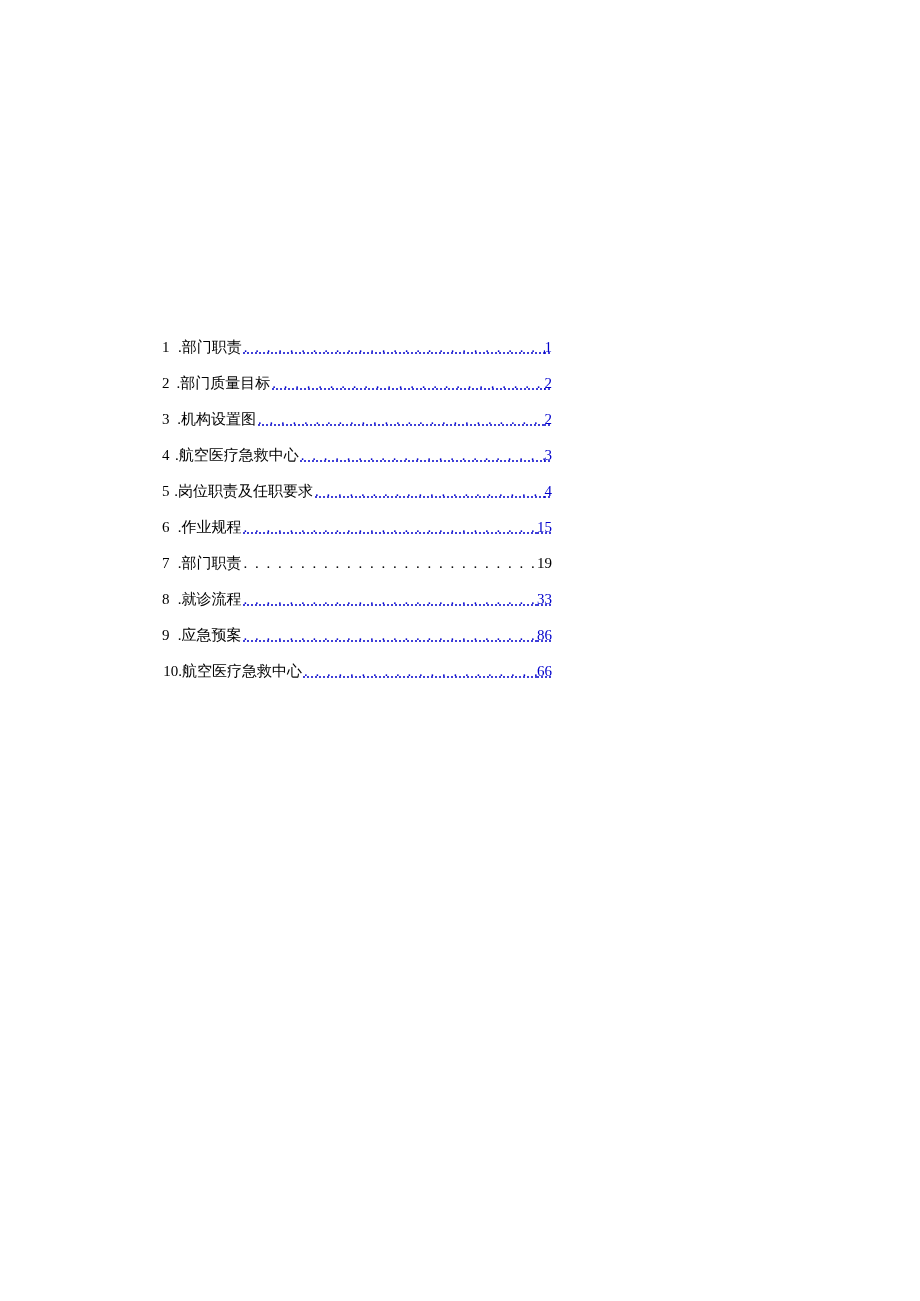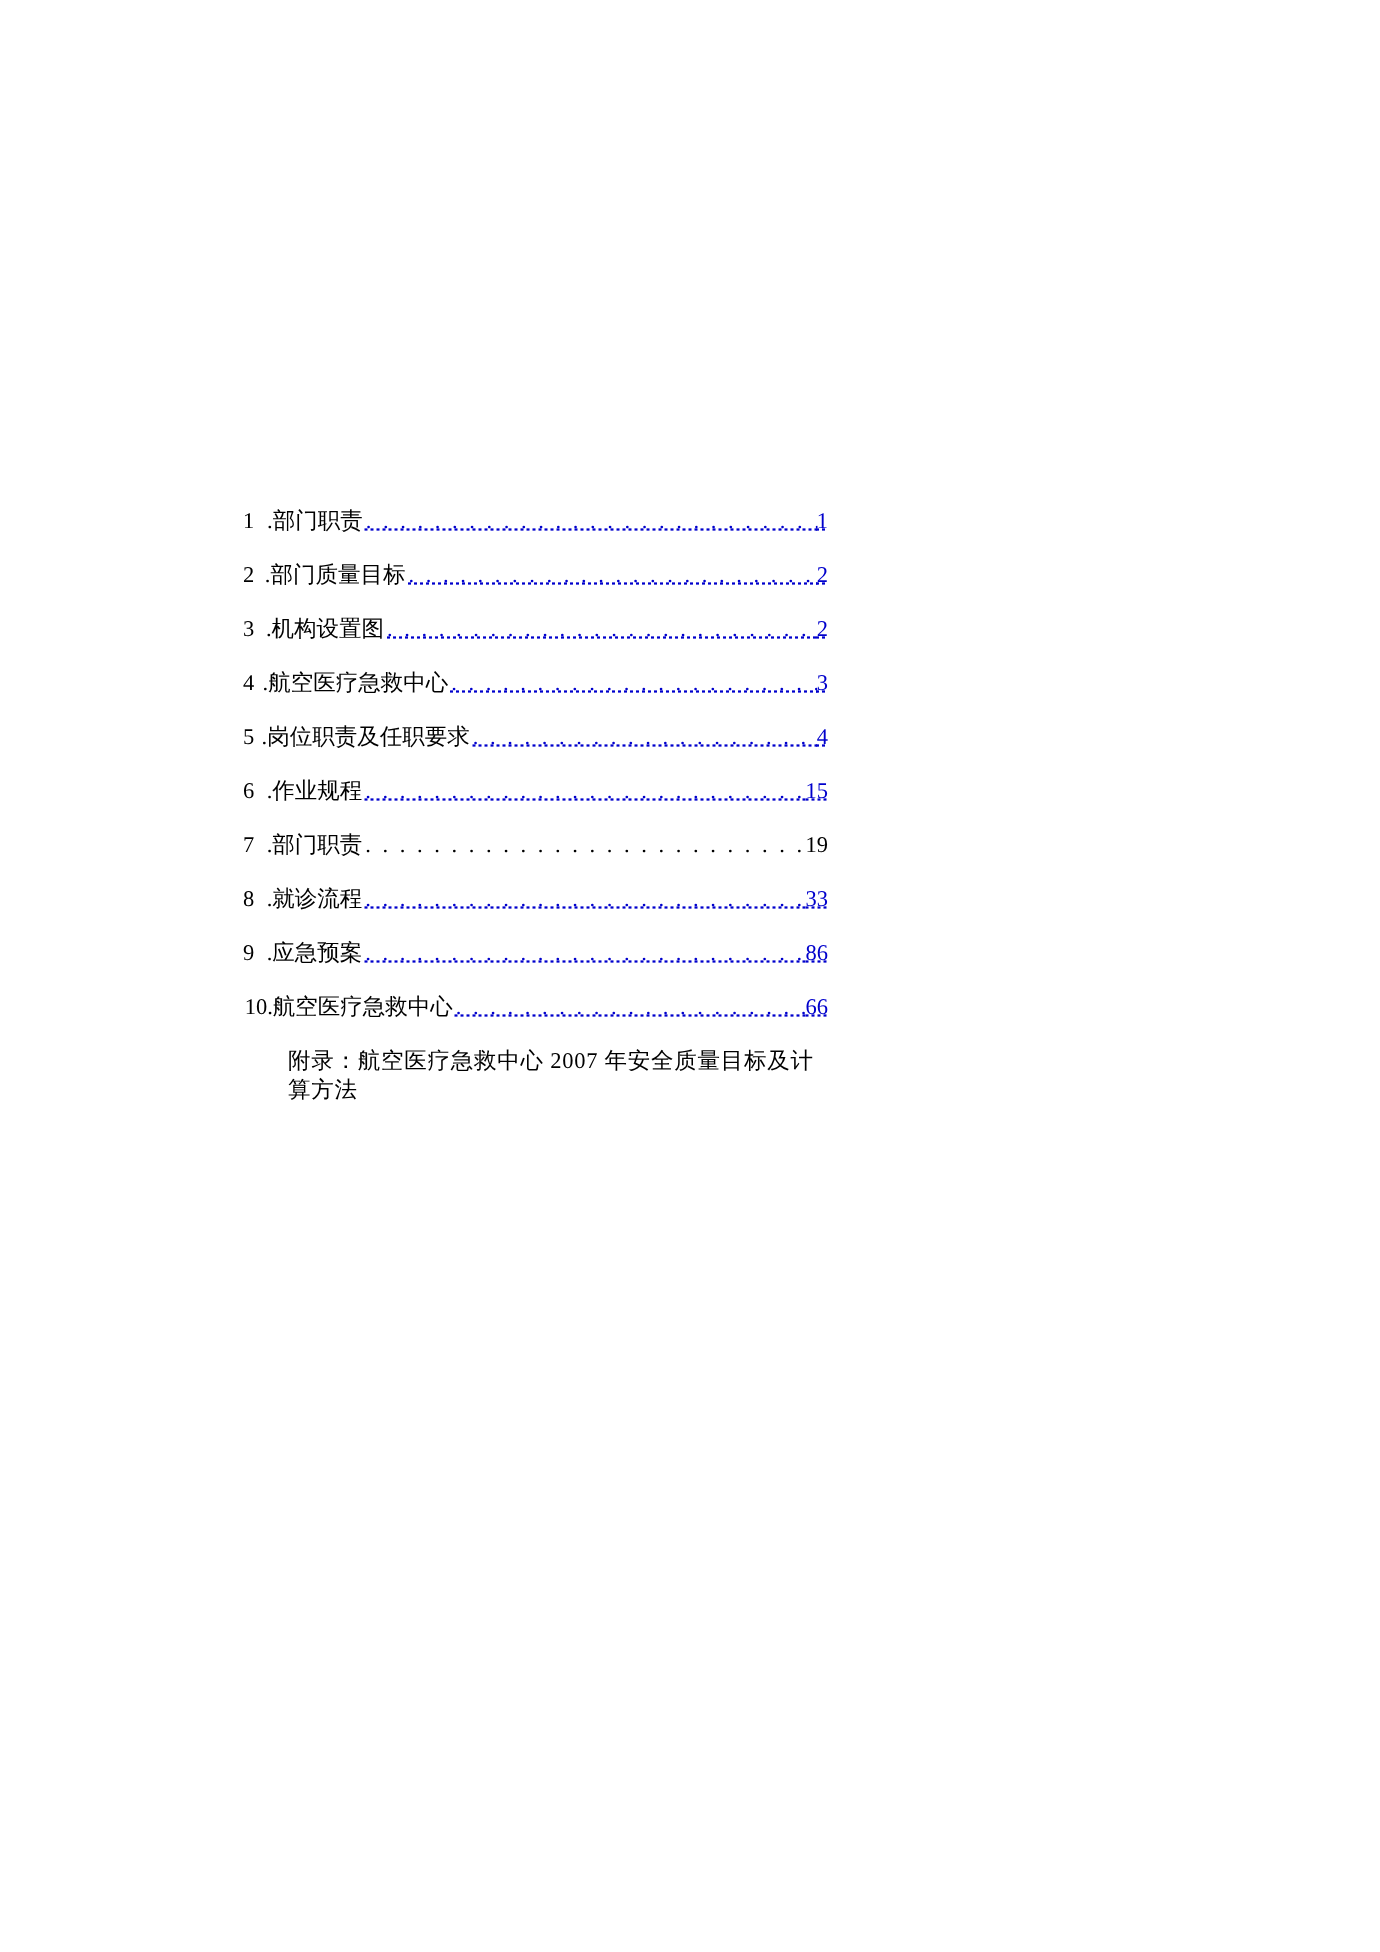--- a/index.html
+++ b/index.html
@@ -159,15 +159,14 @@
 
   <div class="toc-row">
     <span class="toc-num-wide">10</span>
     <span class="toc-title">.航空医疗急救中心</span>
     <a class="toc-link">
       <span class="toc-leader">. . . . . . . . . . . . . . . . . . . . . . . . . . . . . . . . . . . . . . . . . . . . . . . . . .</span>
       <span class="toc-page">66</span>
     </a>
   </div>
 
-  <div class="appendix">附录：航空医疗急救中心 2007 年安全质量目标及计算方法</div>
 
 </div>
 
 </body></html>

